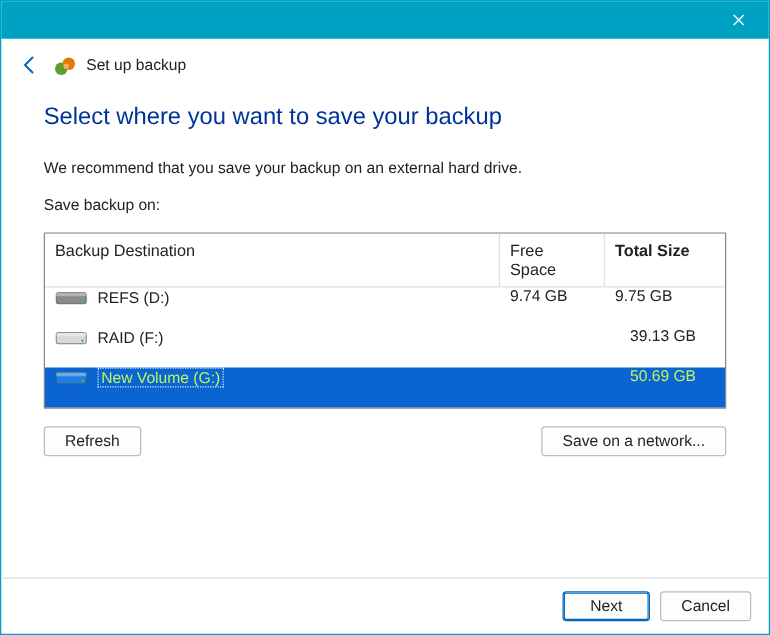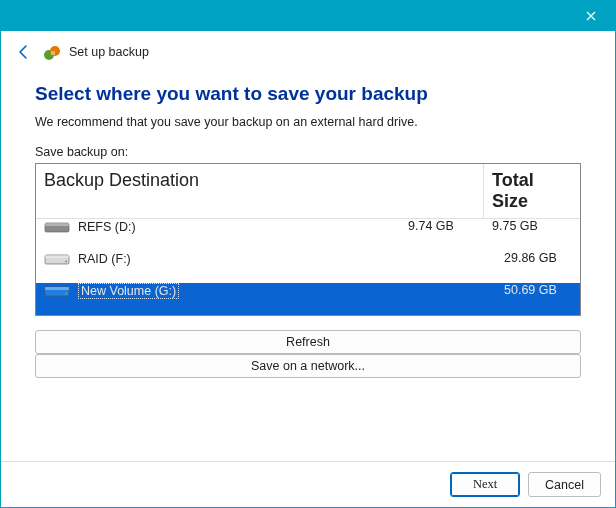--- a/index.html
+++ b/index.html
@@ -5,43 +5,43 @@
   * { box-sizing: border-box; margin: 0; padding: 0; }
   html, body { width: 616px; height: 508px; font-family: "Segoe UI", Arial, sans-serif; font-size: 12px; background: #fff; overflow: hidden; }
   .wizard-frame { width: 616px; height: 508px; border: 1px solid #00a2c4; background: #fff; display: flex; flex-direction: column; }
   .titlebar { height: 30px; background: #00a2c4; display: flex; align-items: center; justify-content: flex-end; padding: 0 8px; }
   .titlebar .close { width: 32px; height: 24px; display:flex; align-items:center; justify-content:center; color:#fff; font-size:14px; cursor:pointer; }
   .header-row { display:flex; align-items:center; gap:8px; padding: 10px 18px 6px 12px; }
   .back-arrow { width:22px; height:22px; display:flex; align-items:center; justify-content:center; color:#0067c0; cursor:pointer; border-radius:3px; }
   .app-icon { width:18px; height:18px; display:flex; align-items:center; justify-content:center; }
   .app-title { font-size: 12.5px; color:#222; }
   .content { flex:1; padding: 14px 34px 0 34px; display:flex; flex-direction:column; }
-  .heading { color:#003399; font-size:19px; font-weight:700; margin-bottom:10px; }
+  .heading { color:#003399; font-size:19px; font-weight:400; margin-bottom:22px; }
   .recommend { color:#222; font-size:12.5px; margin-bottom:16px; }
-  .label-save { font-size:12.5px; color:#222; margin-bottom:4px; }
+  .label-save { font-size:12.5px; color:#222; margin-bottom:15px; }
   .table-wrap { border:1px solid #888; width:100%; }
   .thead { display:flex; background:#fff; border-bottom:1px solid #e0e0e0; }
-  .th { padding:6px 8px; font-size:18px; color:#222; border-right:1px solid #e0e0e0; }
+  .th { padding:6px 8px; font-size:13px; color:#222; border-right:1px solid #e0e0e0; }
   .th:last-child { border-right:none; }
   .col-dest { flex: 1 1 auto; }
   .col-free { width: 84px; flex:none; }
   .col-total { width: 96px; flex:none;font-weight:bold; }
   .row { display:flex; align-items:flex-start; height:32px; }
   .row .cell { padding:0 8px; font-size:12.5px; color:#222; }
   .row .cell.dest { flex:1 1 auto; display:flex; align-items:center; gap:8px; }
   .row .cell.free { width:84px; flex:none; }
   .row .cell.total { width:96px; flex:none; }
   .row.selected { background:#0a64d1; color:#fff; }
-  .row.selected .cell { color:#e5e5e5; }
+  .row.selected .cell { color:#bef264; }
   .row.selected .label-text { border:1px dotted rgba(255,255,255,0.85); padding:0 2px; }
   .drive-icon { width:26px; height:16px; flex:none; }
-  .buttons-row { display:flex; justify-content:space-between; margin-top:14px;flex-direction:column; }
+  .buttons-row { display:flex; justify-content:space-between; margin-top:14px; }
   .btn { background:#fdfdfd; border:1px solid #bcbcbc; border-radius:3px; padding:4px 16px; font-size:12.5px; color:#222; cursor:pointer; min-width:70px; }
   .footer { border-top:1px solid #ddd; padding:10px 14px; display:flex; justify-content:flex-end; gap:8px; }
-  .btn-primary { border-color:#0067c0; box-shadow: inset 0 0 0 1px #0067c0; font-family: Liberation Serif, serif; }
+  .btn-primary { border-color:#0067c0; box-shadow: inset 0 0 0 1px #0067c0; }
 </style>
 </head>
 <body>
 
 <div class="wizard-frame">
 
   <div class="titlebar">
     <div class="close">
       <svg width="10" height="10" viewBox="0 0 10 10">
           <path d="M1 1 L9 9 M9 1 L1 9" stroke="#fff" stroke-width="1.2" fill="none"></path>
@@ -66,20 +66,21 @@
   </div>
 
   <div class="content">
     <div class="heading">Select where you want to save your backup</div>
     <div class="recommend">We recommend that you save your backup on an external hard drive.</div>
     <div class="label-save">Save backup on:</div>
 
     <div class="table-wrap">
       <div class="thead">
         <div class="th col-dest">Backup Destination</div>
+        <div class="th col-free">Free Space</div>
         <div class="th col-total">Total Size</div>
       </div>
       <div id="tbody">
           <div class="row">
             <div class="cell dest">
               <span class="drive-icon"><svg width="26" height="16" viewBox="0 0 26 16">
     <rect x="1" y="4" width="24" height="9" rx="1.5" fill="#8a8a8a" stroke="#555" stroke-width="0.6"></rect>
     <rect x="1" y="4" width="24" height="3" fill="#fff" opacity="0.35"></rect>
     <circle cx="22" cy="10.5" r="1" fill="#3c3"></circle>
   </svg></span>
@@ -90,21 +91,21 @@
           </div>
           <div class="row">
             <div class="cell dest">
               <span class="drive-icon"><svg width="26" height="16" viewBox="0 0 26 16">
     <rect x="1" y="4" width="24" height="9" rx="1.5" fill="#d9d9d9" stroke="#555" stroke-width="0.6"></rect>
     <rect x="1" y="4" width="24" height="3" fill="#fff" opacity="0.35"></rect>
     <circle cx="22" cy="10.5" r="1" fill="#3c3"></circle>
   </svg></span>
               <span class="label-text">RAID (F:)</span>
             </div>
-            <div class="cell free">29.86 GB</div>
+            <div class="cell free">39.13 GB</div>
           </div>
           <div class="row selected">
             <div class="cell dest">
               <span class="drive-icon"><svg width="26" height="16" viewBox="0 0 26 16">
     <rect x="1" y="4" width="24" height="9" rx="1.5" fill="#1e7fe0" stroke="#555" stroke-width="0.6"></rect>
     <rect x="1" y="4" width="24" height="3" fill="#fff" opacity="0.35"></rect>
     <circle cx="22" cy="10.5" r="1" fill="#3c3"></circle>
   </svg></span>
               <span class="label-text">New Volume (G:)</span>
             </div>

